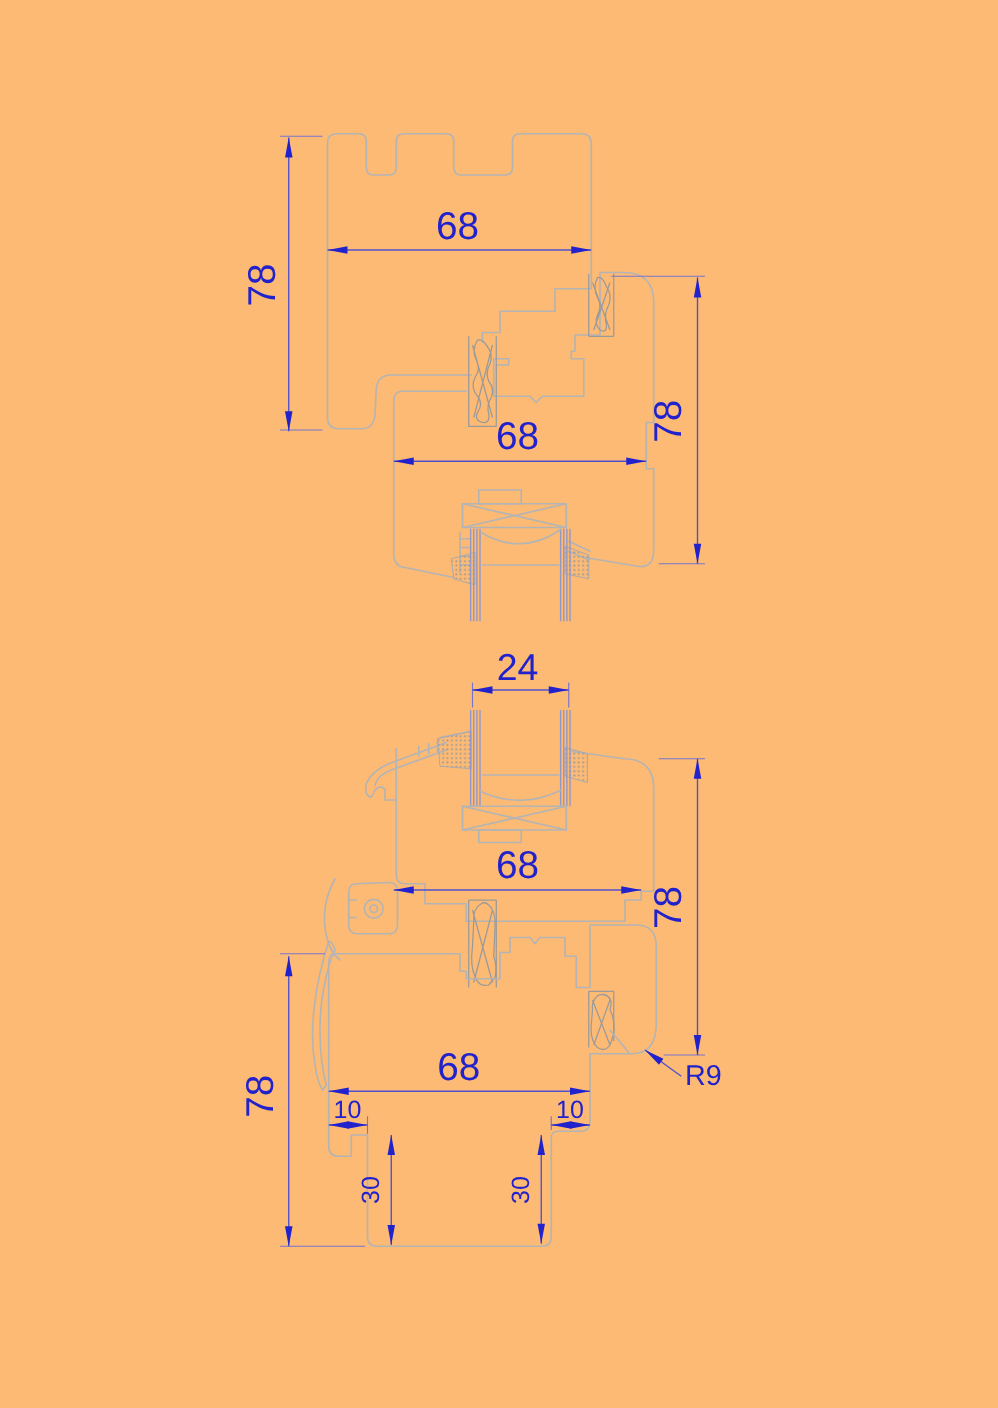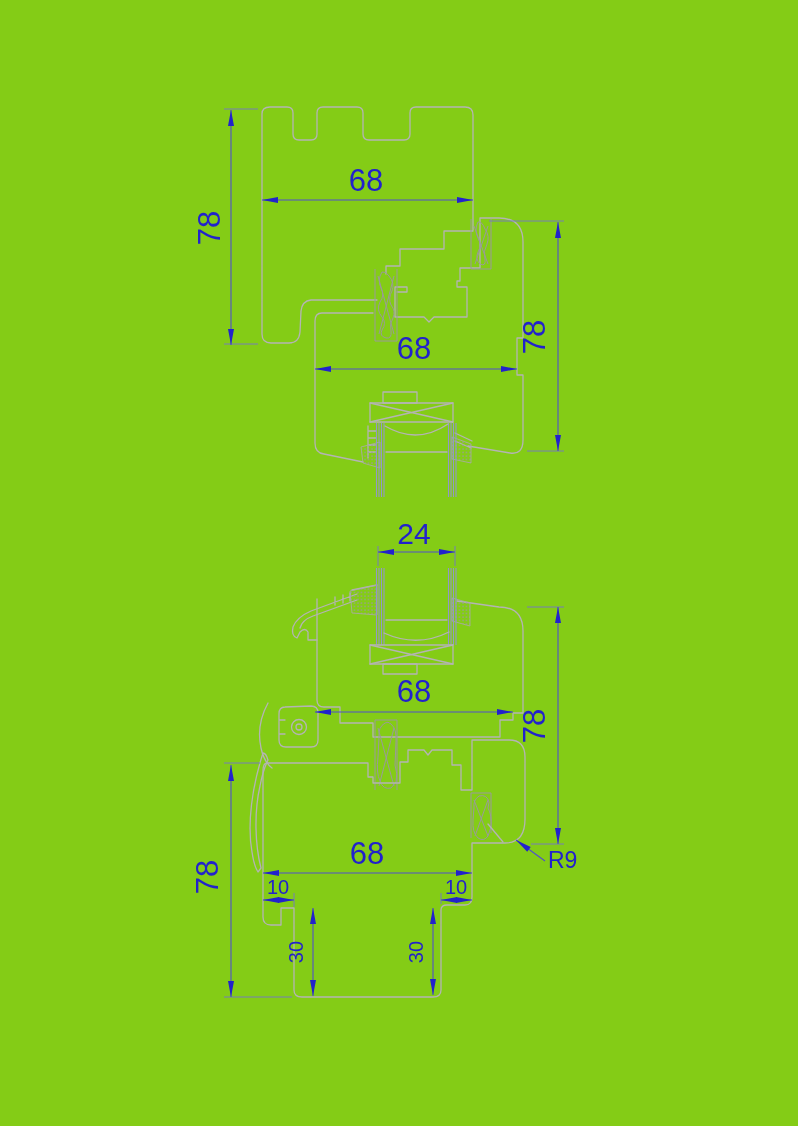--- a/index.html
+++ b/index.html
@@ -1,16 +1,16 @@
 <!DOCTYPE html>
 <html><head>
 <meta charset="utf-8">
 <style>
   html,body{margin:0;padding:0;background:#ffffff;}
-  .page{width:798px;height:1126px;position:relative;background:#84cc16;overflow:hidden;}
+  .page{width:798px;height:1126px;position:relative;background:#fdba74;overflow:hidden;}
   svg text{font-family:"Liberation Sans",sans-serif;fill:#2222cc;}
   .t-big{font-size:31px;}
   .t-med{font-size:30px;}
   .t-sm{font-size:20px;}
   .t-r9{font-size:23px;}
   .p{fill:none;stroke:#b4b4b4;stroke-width:1.3;stroke-linejoin:round;stroke-linecap:round;}
   .g{fill:none;stroke:#9a9a9a;stroke-width:1;stroke-linejoin:round;}
   .glass{stroke:#9297c9;stroke-width:1.1;}
   .dim{stroke:#5050cc;stroke-width:1.1;fill:none;}
   .ext{stroke:#7575cc;stroke-width:0.9;fill:none;}

